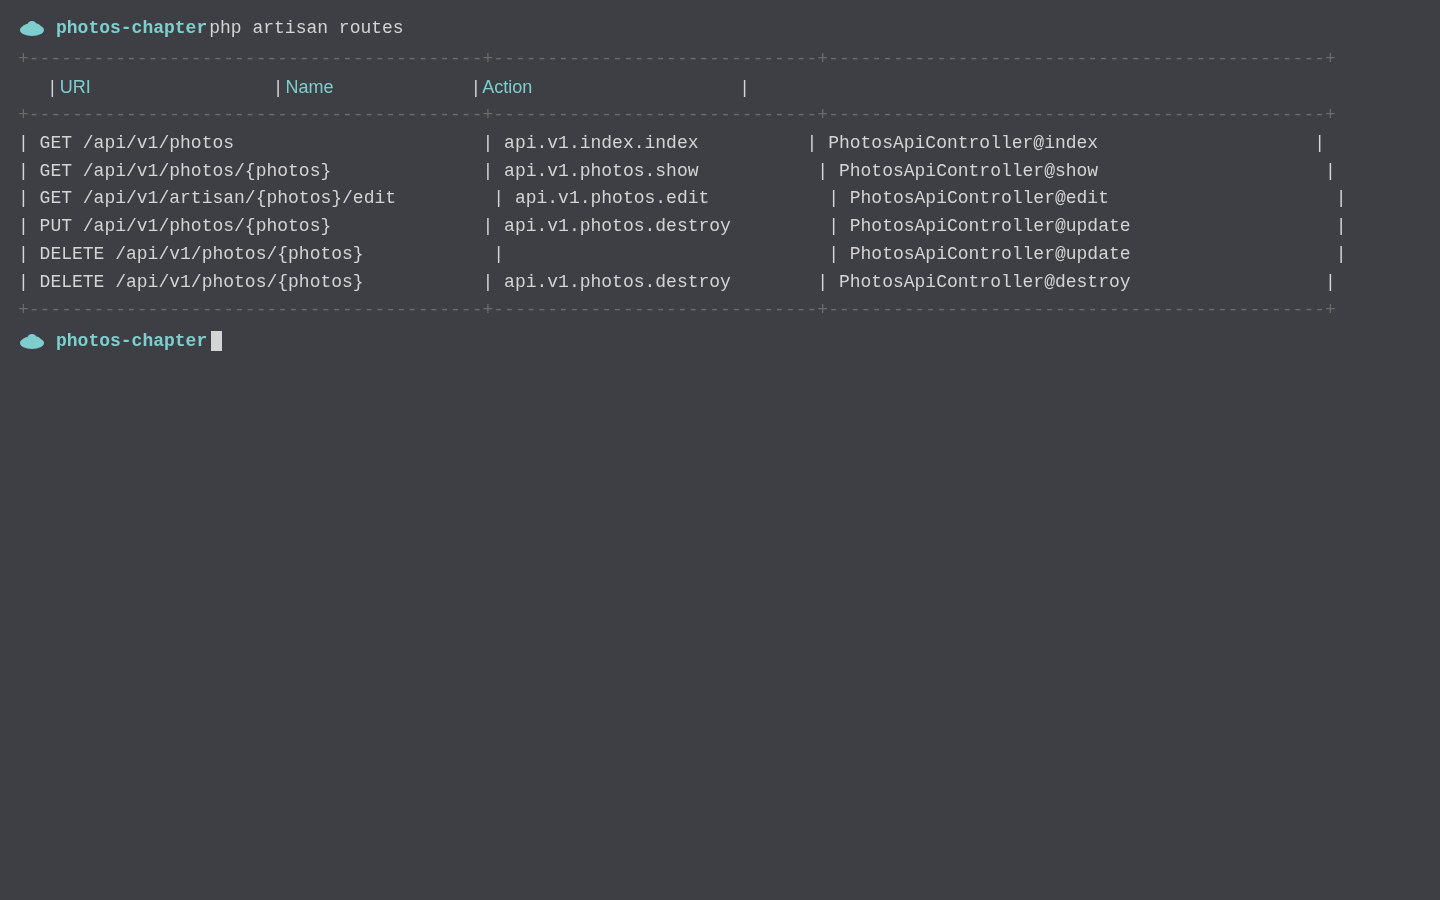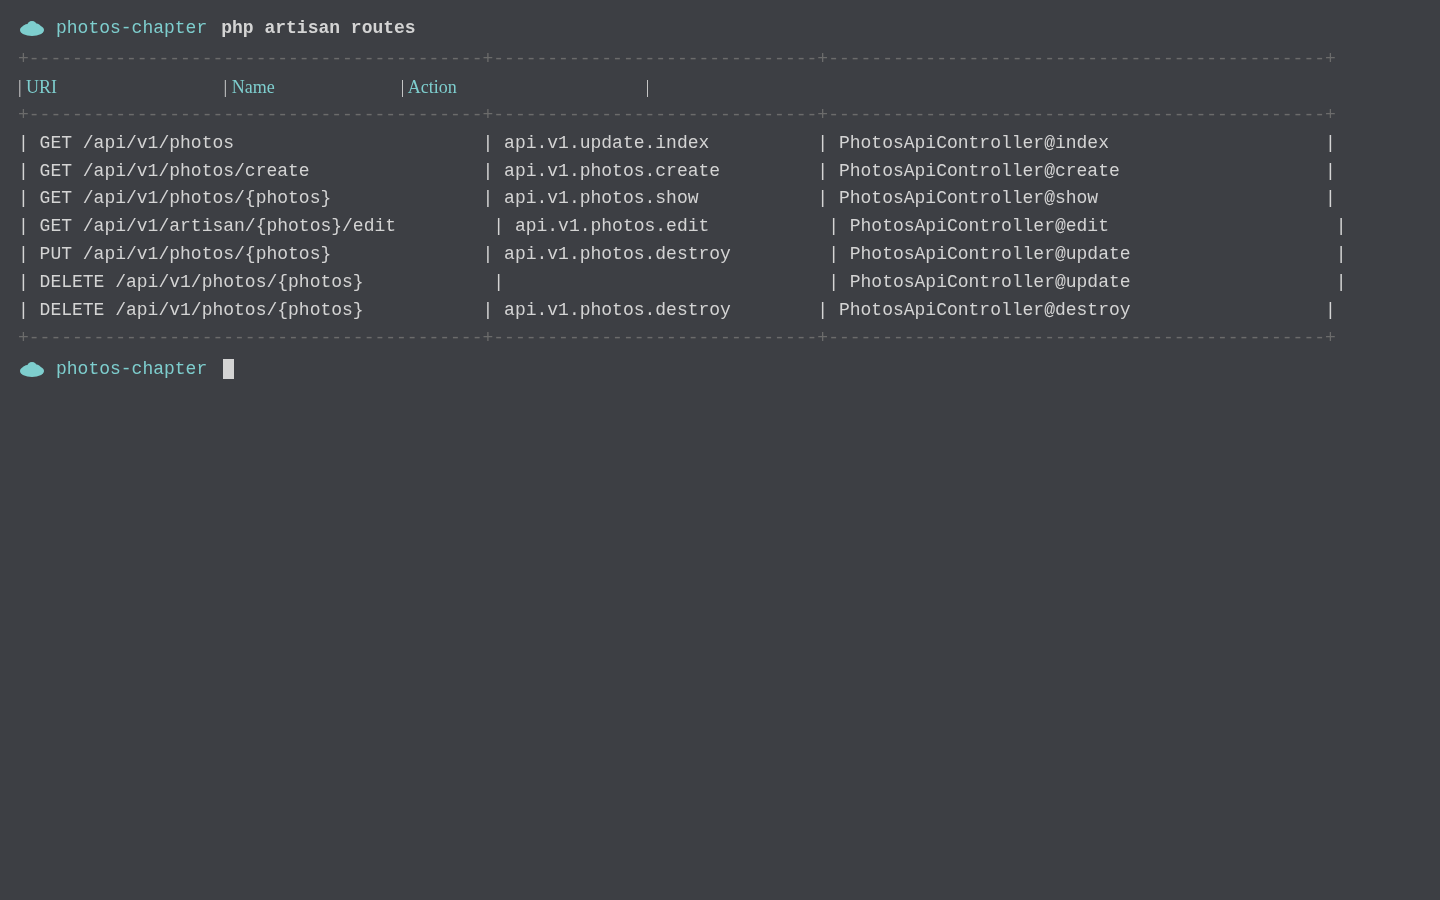--- a/index.html
+++ b/index.html
@@ -34,36 +34,36 @@
     .cloud-icon {
       display: inline-block;
       width: 28px;
       height: 18px;
       margin-right: 10px;
       flex-shrink: 0;
     }
 
     .prompt-dir {
       color: #7ecece;
-      font-weight: normal;
-      margin-right: 14px;
+      font-weight: bold;
+      margin-right: 2px;
     }
 
     .prompt-cmd {
       color: #d4d4d4;
-      font-weight: bold;
     }
 
     .table-line {
-      font-family: Liberation Serif, serif;
+      font-family: Liberation Sans, sans-serif;
       font-size: 18px;
       color: #d4d4d4;
       white-space: pre;
       line-height: 1.55;
       padding: 0 18px;
+      margin-left: 32px;
     }
 
     .col-uri {
       color: #7ecece;
     }
 
     .col-name {
       color: #7ecece;
     }
 
@@ -116,22 +116,21 @@
     <span class="prompt-dir">photos-chapter</span>
     <span class="prompt-cmd">php artisan routes</span>
   </div>
 
   <div class="separator-line">+------------------------------------------+------------------------------+----------------------------------------------+</div>
 
   <div class="table-line">| <span class="col-uri">URI</span><span>                                     </span>| <span class="col-name">Name</span><span>                            </span>| <span class="col-action">Action</span><span>                                          </span>|</div>
 
   <div class="separator-line">+------------------------------------------+------------------------------+----------------------------------------------+</div>
 
-  <div class="data-row">| GET /api/v1/photos                       | api.v1.update.index          | PhotosApiController@index                    |</div>
-  <div class="data-row">| GET /api/v1/photos/create                | api.v1.photos.create         | PhotosApiController@create                   |</div>
+  <div class="data-row">| GET /api/v1/photos                       | api.v1.index.index          | PhotosApiController@index                    |</div>
   <div class="data-row">| GET /api/v1/photos/{photos}              | api.v1.photos.show           | PhotosApiController@show                     |</div>
   <div class="data-row">| GET /api/v1/artisan/{photos}/edit         | api.v1.photos.edit           | PhotosApiController@edit                     |</div>
   <div class="data-row">| PUT /api/v1/photos/{photos}              | api.v1.photos.destroy         | PhotosApiController@update                   |</div>
   <div class="data-row">| DELETE /api/v1/photos/{photos}            |                              | PhotosApiController@update                   |</div>
   <div class="data-row">| DELETE /api/v1/photos/{photos}           | api.v1.photos.destroy        | PhotosApiController@destroy                  |</div>
 
   <div class="separator-line">+------------------------------------------+------------------------------+----------------------------------------------+</div>
 
   <div class="prompt-line2">
     <svg class="cloud-icon" viewBox="0 0 28 18" fill="none" xmlns="http://www.w3.org/2000/svg">

